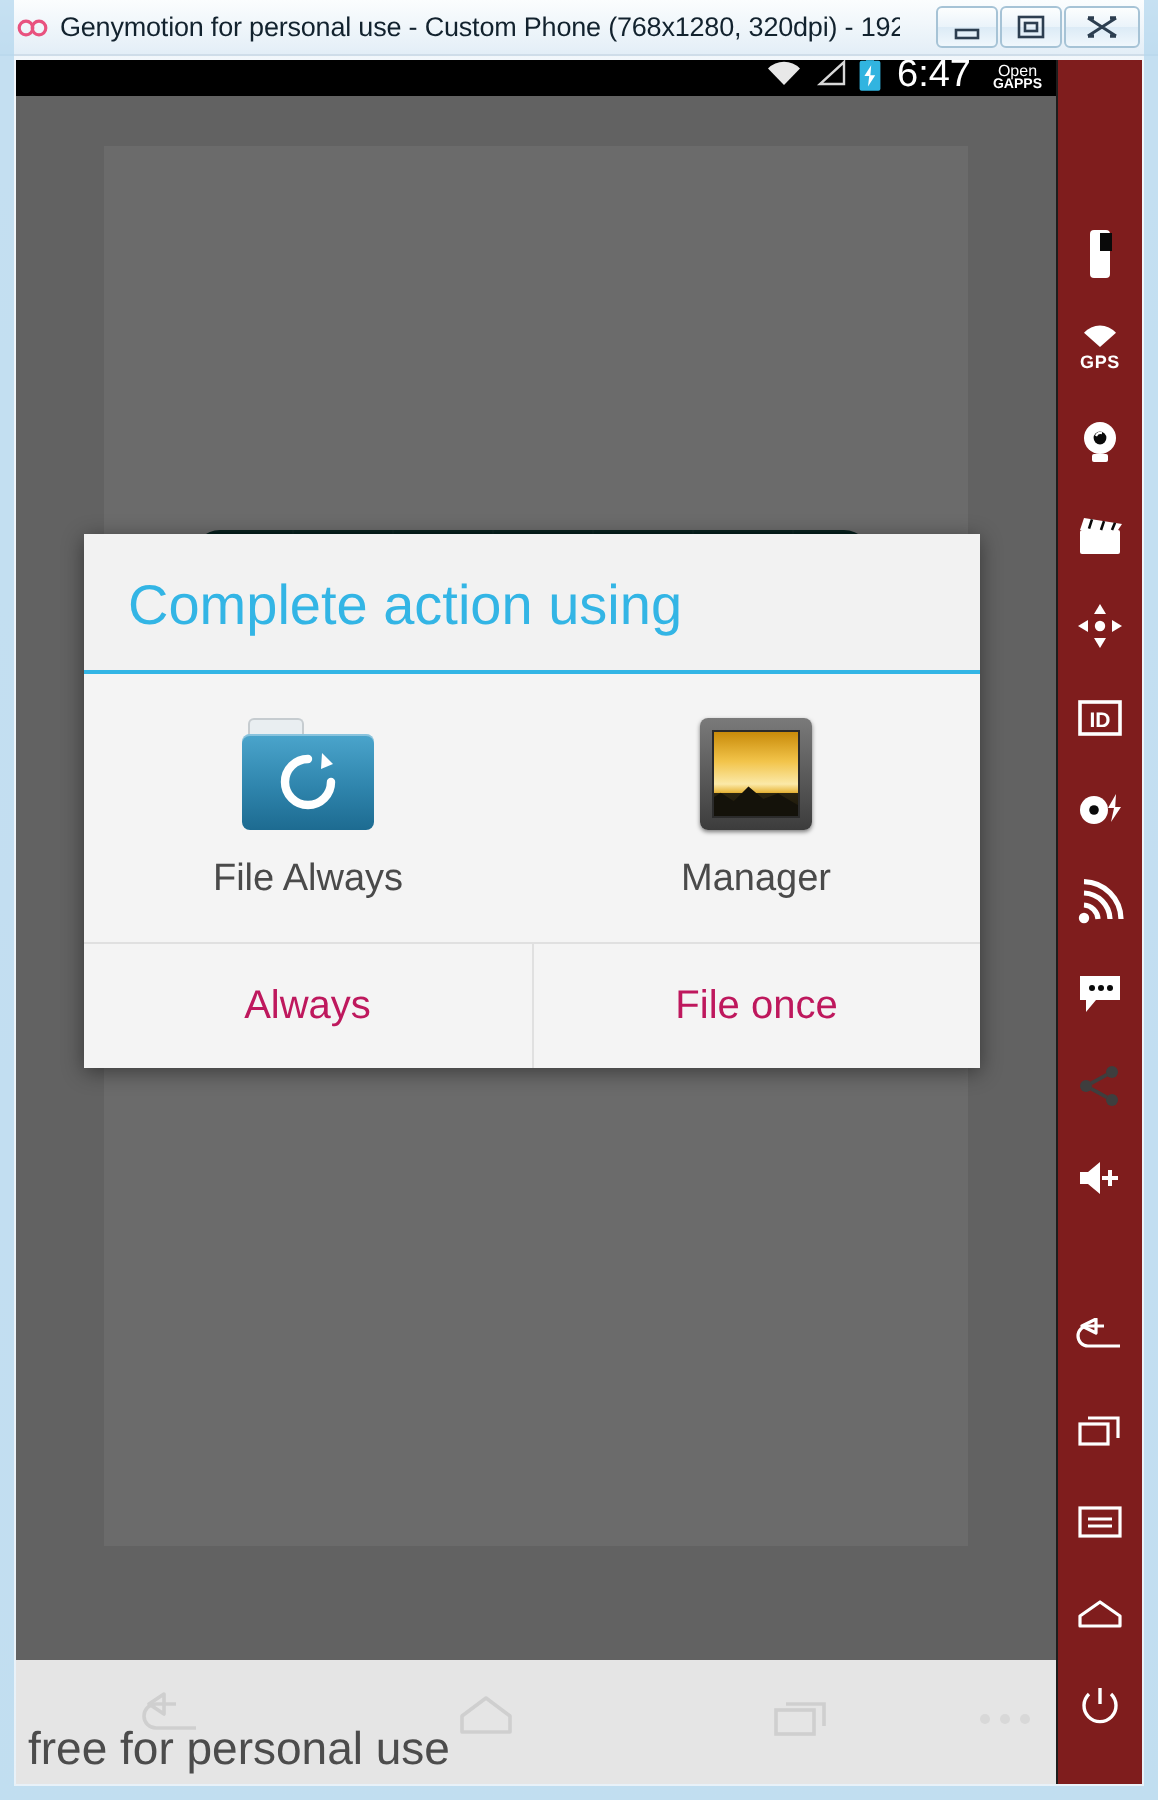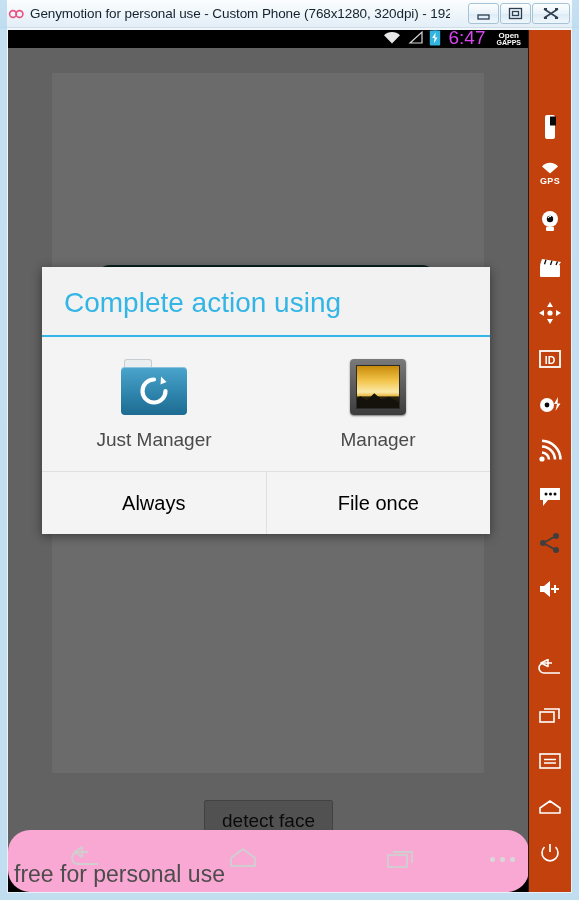--- a/index.html
+++ b/index.html
@@ -110,21 +110,21 @@
     position: absolute;
     right: 8px;
     top: 0;
     height: 18px;
     display: flex;
     align-items: center;
     gap: 5px;
   }
   #status-clock {
     font-size: 19px;
-    color: #d946ef;
+    color: #ffffff;
     line-height: 18px;
     font-weight: 400;
     letter-spacing: 0px;
     margin-left: 3px;
     position: relative;
     top: -1px;
   }
 
   
   #app-content {
@@ -179,22 +179,21 @@
     height: 812px;
     background: rgba(0,0,0,0.58);
   }
 
   
   #nav-bar {
     position: absolute;
     left: 0; bottom: 0;
     width: 521px;
     height: 62px;
-    background: #f9a8d4;
-    border-radius: 22px;
+    background: #e5e5e5;
   }
   #nav-buttons {
     position: absolute;
     left: 0; top: 0;
     width: 470px;
     height: 62px;
     display: flex;
     align-items: center;
     justify-content: space-around;
   }
@@ -220,21 +219,21 @@
     line-height: 26px;
     white-space: nowrap;
   }
 
   
   #genymotion-toolbar {
     position: absolute;
     right: 0; top: 0;
     width: 42px;
     height: 862px;
-    background: #c2410c;
+    background: #7f1d1d;
     border-left: 1px solid #1d1d1d;
   }
   .tool-icon {
     position: absolute;
     left: 0;
     width: 42px;
     height: 46px;
     display: flex;
     align-items: center;
     justify-content: center;
@@ -336,21 +335,21 @@
   #dialog-footer {
     display: flex;
     border-top: 1px solid #e0e0e0;
     background: #f4f4f4;
   }
   .dialog-btn {
     flex: 1;
     text-align: center;
     padding: 19px 0;
     font-size: 20px;
-    color: #000000;
+    color: #be185d;
     line-height: 24px;
   }
   #btn-just-once { border-left: 1px solid #e0e0e0; }
 </style>
 </head>
 <body>
 
 <div id="app-window">
 
   <div id="titlebar">
@@ -399,32 +398,31 @@
           </span>
           <span>
             <svg width="12" height="18" viewBox="0 0 12 18">
               <rect x="4" y="0.6" width="4" height="1.8" fill="#31b4e0"></rect>
               <rect x="0.8" y="2.4" width="10.4" height="15" rx="1" fill="#31b4e0"></rect>
               <path d="M6.6 4.6 L3.2 10 L5.6 10 L5.0 15.2 L8.6 9.6 L6.2 9.6 Z" fill="#ffffff"></path>
             </svg>
           </span>
           <span id="status-clock">6:47</span>
           <span style="margin-left:6px;display:flex;flex-direction:column;align-items:center;line-height:7px;">
-            <b style="font-size:8px;color:#fff;font-weight:700;">Open</b>
+            <b style="font-size:8px;color:#fff;font-weight:400;">Open</b>
             <b style="font-size:7px;color:#fff;font-weight:700;">GAPPS</b>
           </span>
         </div>
       </div>
 
       <div id="app-content">
         <div id="photo-area">
           <div id="photo-image"></div>
         </div>
         <div id="app-buttons">
-          <div class="app-btn">detect face</div>
         </div>
       </div>
 
       <div id="dialog-scrim"></div>
 
       <div id="action-dialog">
         <div id="dialog-title-bar">
           <div id="dialog-title">Complete action using</div>
         </div>
 
@@ -433,21 +431,21 @@
           <div class="resolver-item">
             <div class="icon-filemanager">
               <div class="fm-tab"></div>
               <div class="fm-body">
                 <svg class="fm-ring" width="34" height="34" viewBox="0 0 34 34">
                   <path d="M17 5.5 A11.5 11.5 0 1 0 28.5 17" fill="none" stroke="#ffffff" stroke-width="4.2" stroke-linecap="round"></path>
                   <path d="M24 2.5 L29.5 8 L23.5 10.5 Z" fill="#ffffff"></path>
                 </svg>
               </div>
             </div>
-            <div class="resolver-label">Just Manager</div>
+            <div class="resolver-label">File Always</div>
           </div>
 
           <div class="resolver-item">
             <div class="icon-gallery">
               <div class="gal-inner">
                 <div class="gal-mtn"></div>
               </div>
             </div>
             <div class="resolver-label">Manager</div>
           </div>

